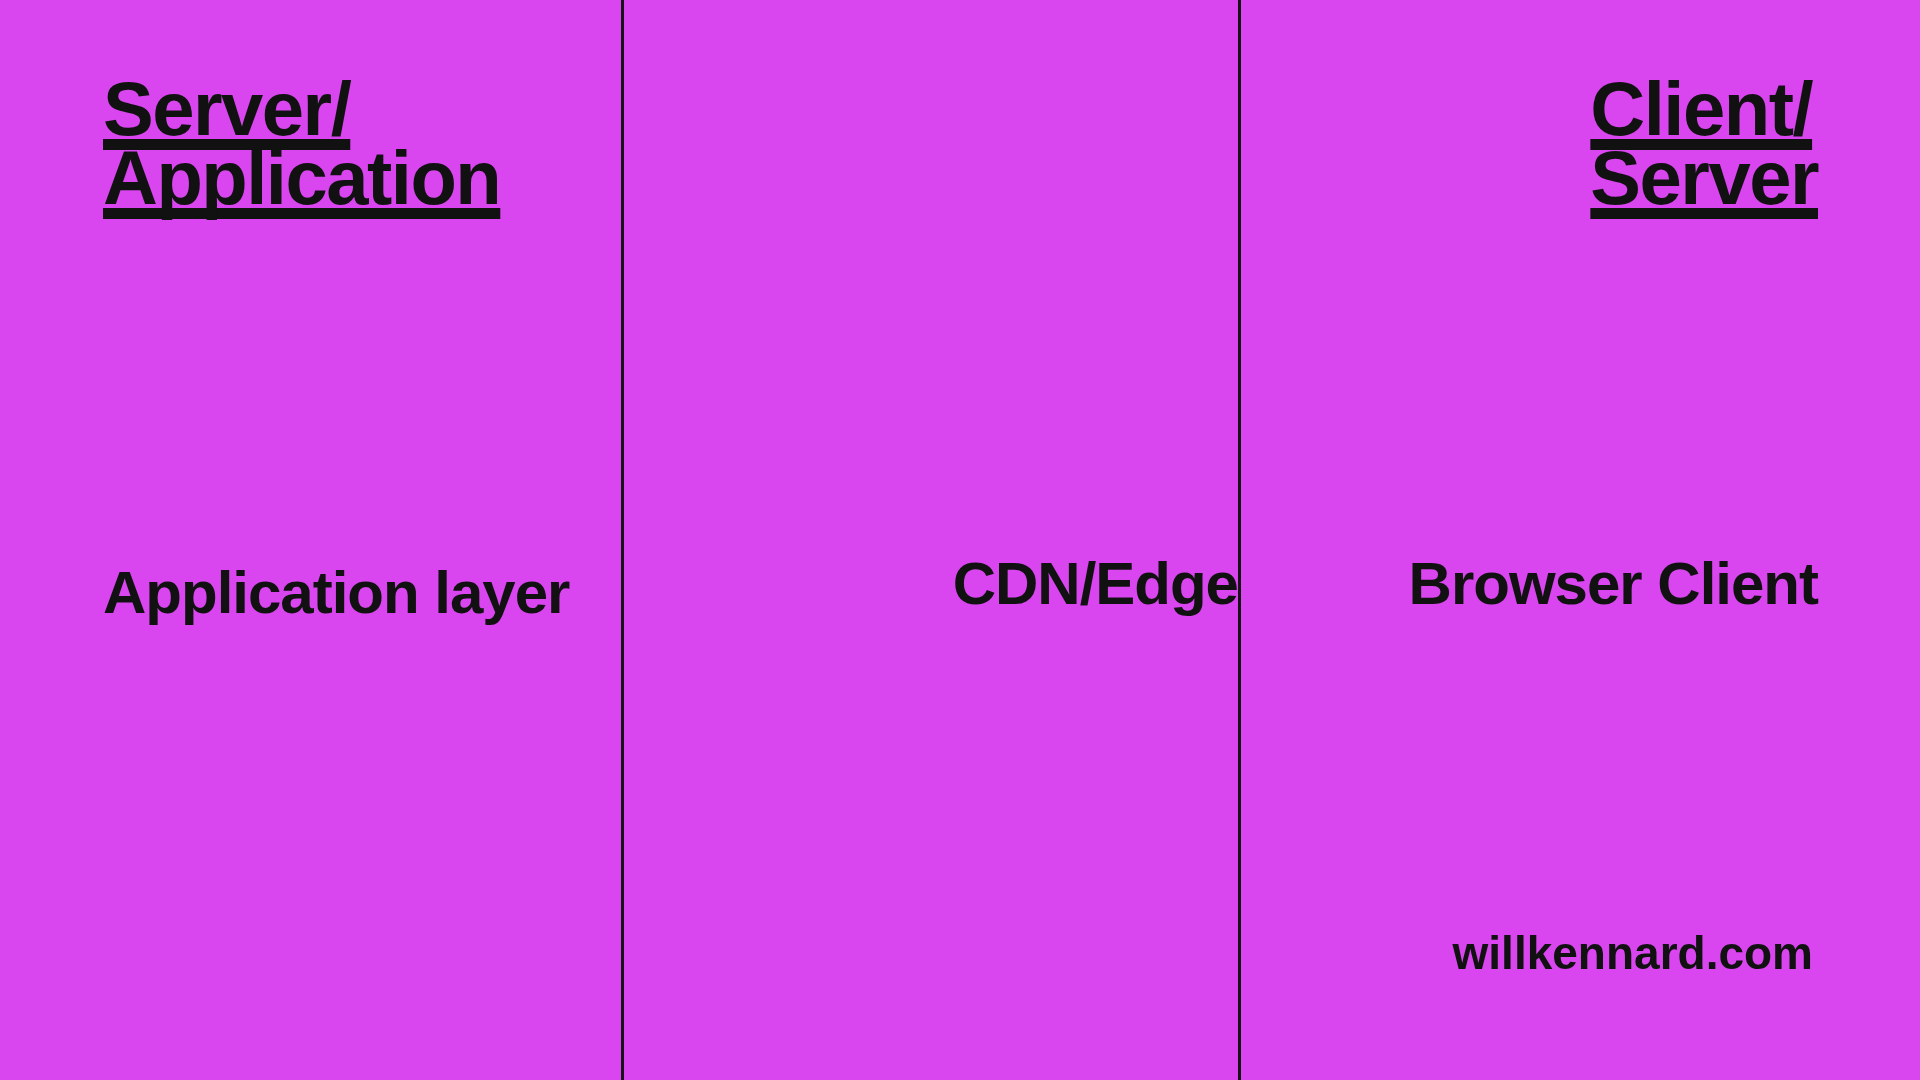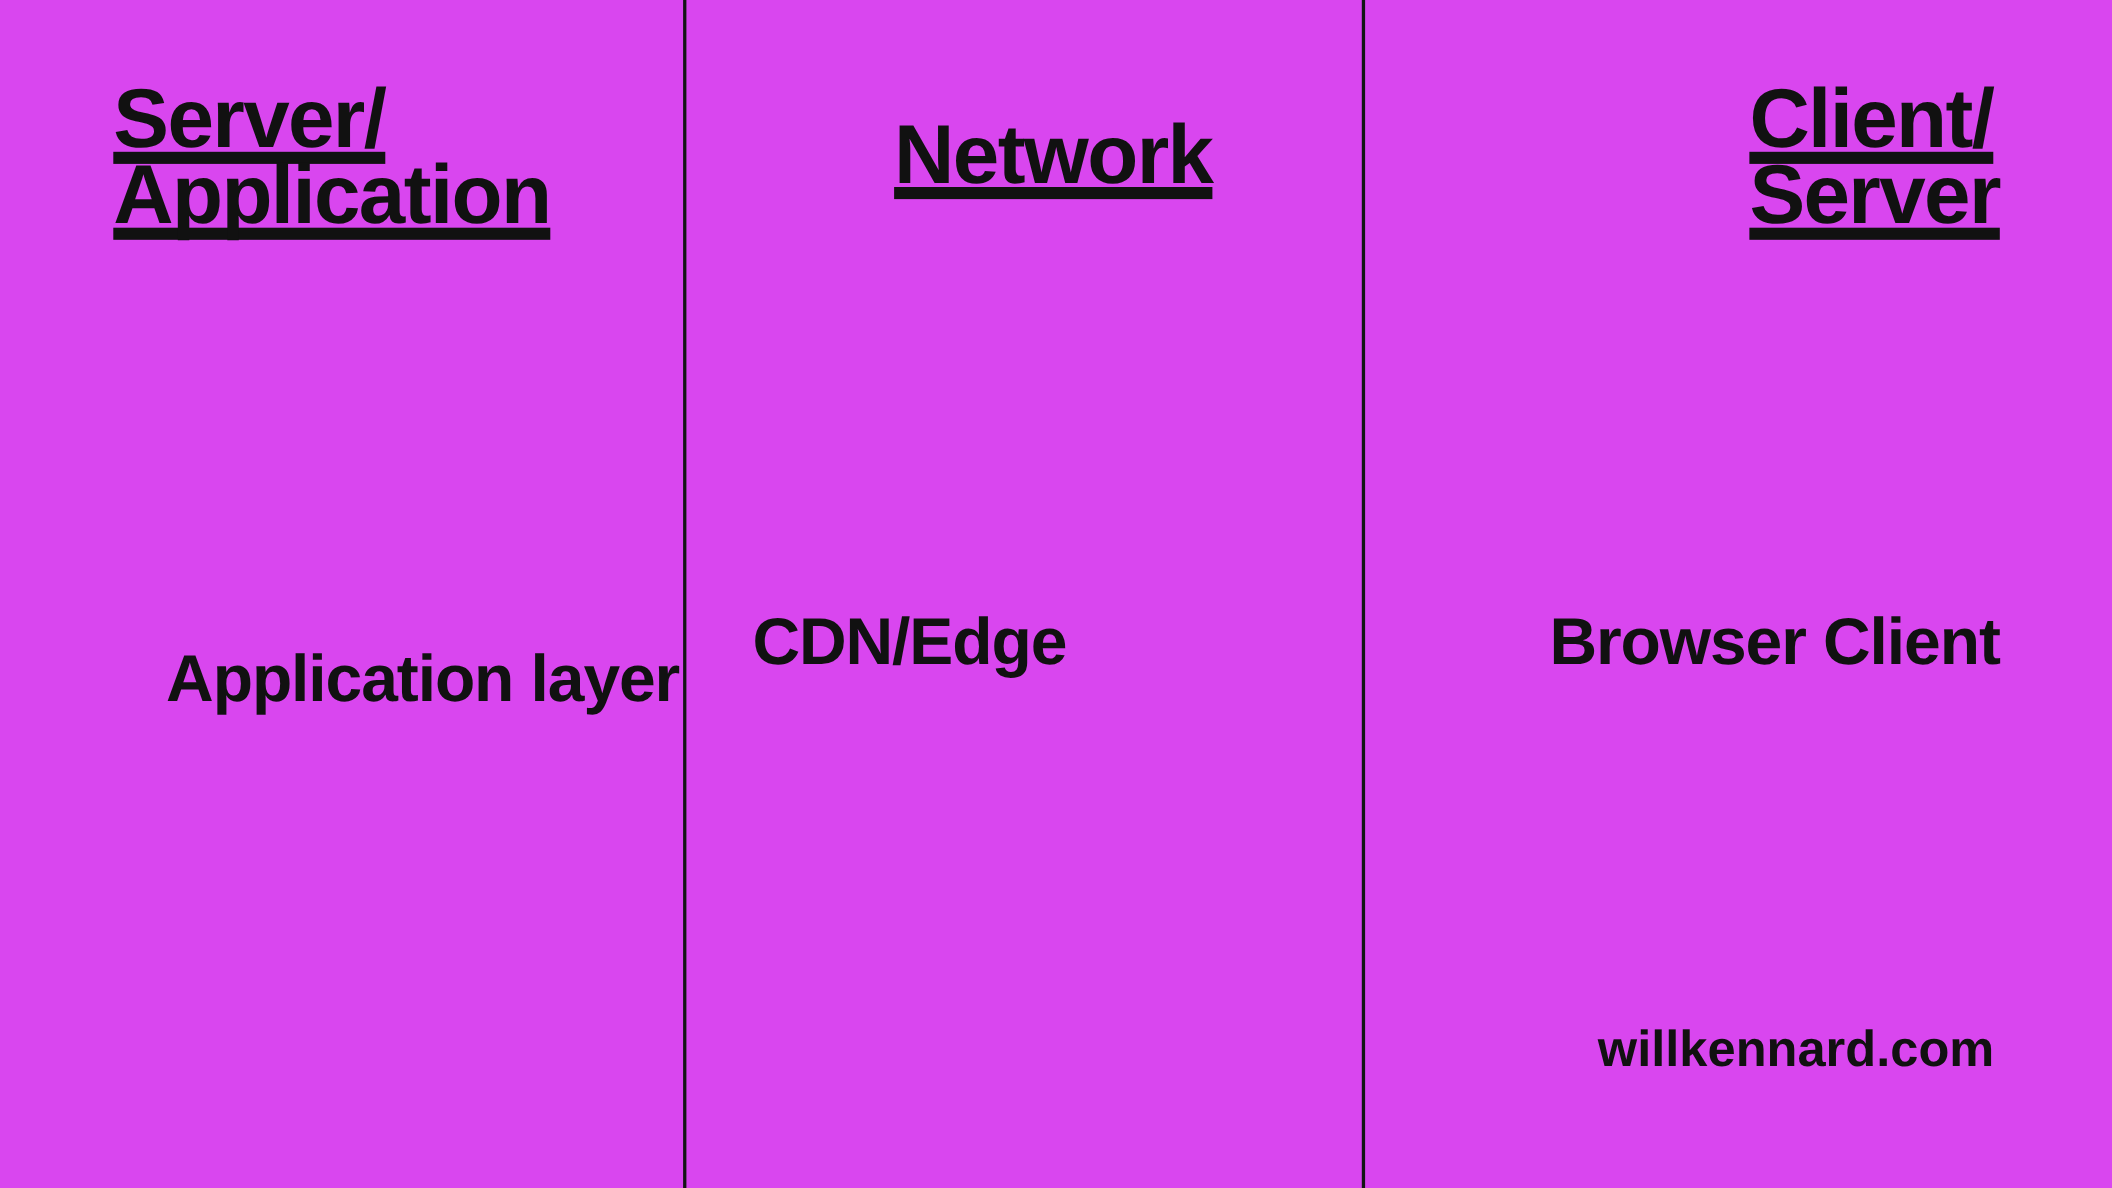--- a/index.html
+++ b/index.html
@@ -49,22 +49,22 @@
   .layer-label {
     position: absolute;
     margin: 0;
     font-size: 60px;
     font-weight: 700;
     letter-spacing: -1px;
     line-height: 60px;
     color: #111111;
     white-space: nowrap;
   }
-  .label-left  { left: 103px; top: 587px; margin-left: 48px; }
-  .label-mid   { left: 656px; width: 617px; top: 554px; text-align: left; transform: translateX(28px); }
+  .label-left  { left: 103px; top: 563px; }
+  .label-mid   { left: 593px; width: 617px; top: 554px; text-align: right; transform: translateX(28px); }
   .label-right { right: 102px; top: 554px; }
 
   .footer-site {
     position: absolute;
     margin: 0;
     right: 107px;
     top: 926px;
     font-size: 46px;
     font-weight: 700;
     letter-spacing: 0;
@@ -75,21 +75,20 @@
 </head>
 <body>
 
 <div class="canvas">
 
   <div class="divider divider-left"></div>
   <div class="divider divider-right"></div>
 
   <h1 class="heading heading-left"><span class="u">Server/</span><br><span class="u">Application</span></h1>
 
-  <h1 class="heading heading-mid"><span class="u">Network</span></h1>
 
   <h1 class="heading heading-right"><span class="u">Client/</span><br><span class="u">Server</span></h1>
 
   <p class="layer-label label-left">Application layer</p>
 
   <p class="layer-label label-mid">CDN/Edge</p>
 
   <p class="layer-label label-right">Browser Client</p>
 
   <p class="footer-site">willkennard.com</p>

